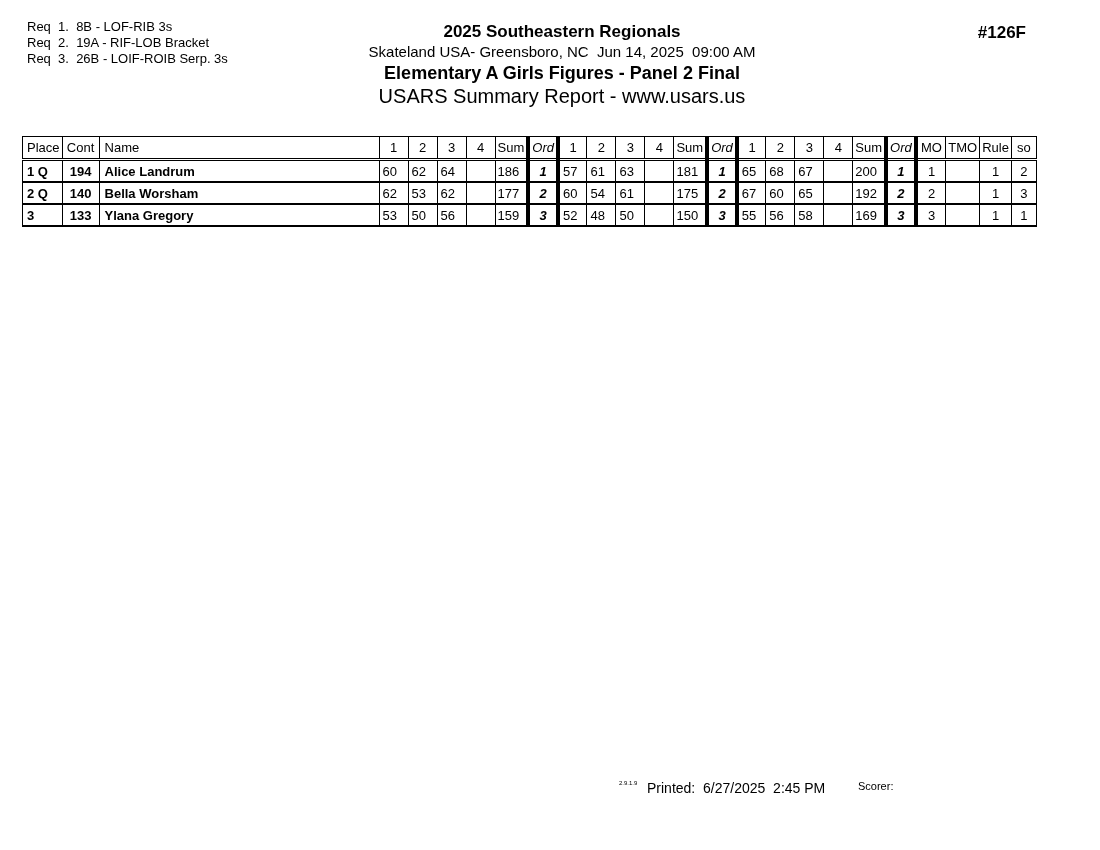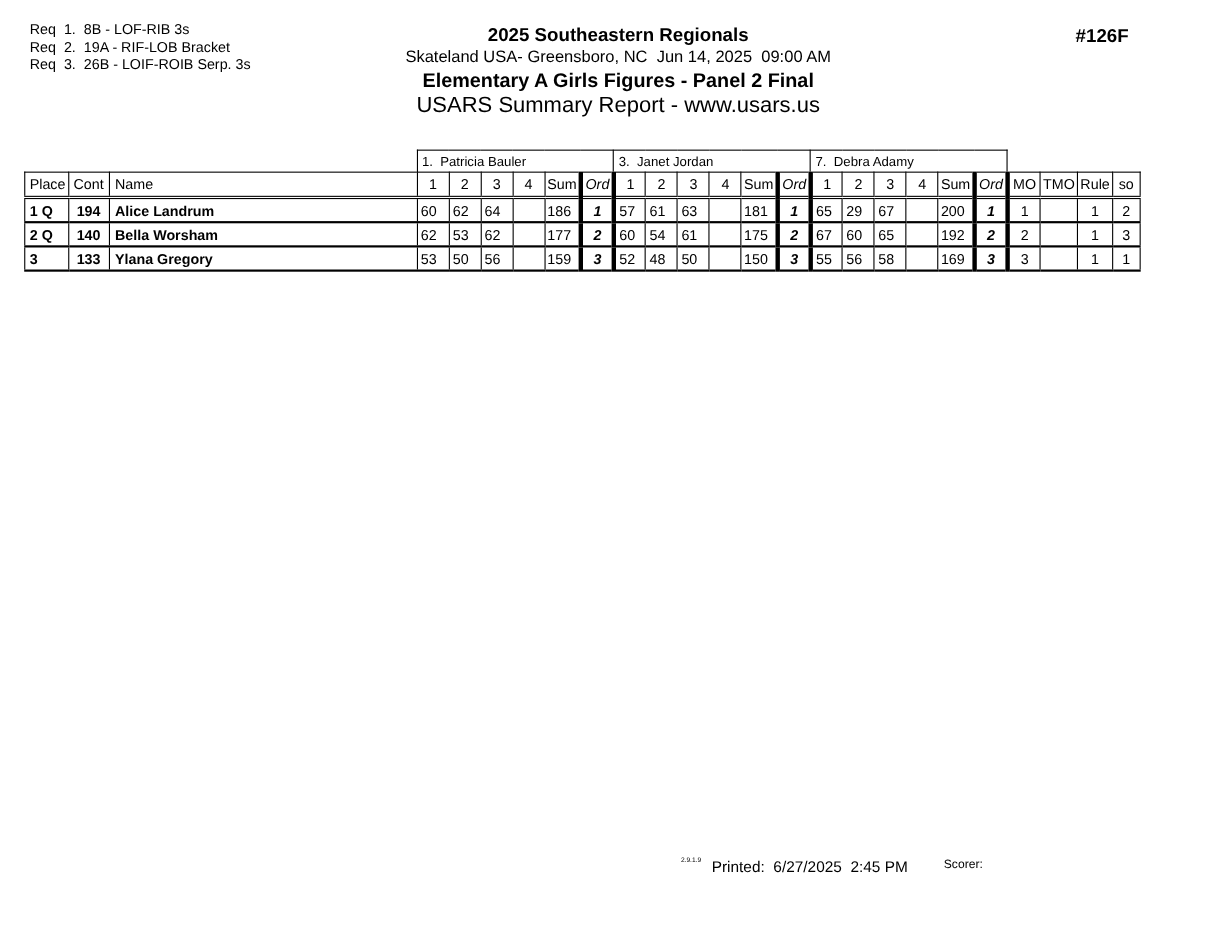--- a/index.html
+++ b/index.html
@@ -84,27 +84,20 @@
         <col style="width:29px">
         <col style="width:29px">
         <col style="width:33px">
         <col style="width:26px">
     <col style="width:30px">
         <col style="width:32px">
         <col style="width:31px">
         <col style="width:25px">
   </colgroup>
   <tbody>
-    <tr class="judges">
-      <td class="blank" colspan="3"></td>
-      <td class="jname" colspan="6">1.  Patricia Bauler</td>
-      <td class="jname" colspan="6">3.  Janet Jordan</td>
-      <td class="jname" colspan="6">7.  Debra Adamy</td>
-      <td class="blank" colspan="4"></td>
-    </tr>
     <tr class="cols">
       <td class="place">Place</td>
       <td class="c">Cont</td>
       <td class="name">Name</td>
       <td class="c">1</td>
       <td class="c">2</td>
       <td class="c">3</td>
       <td class="c">4</td>
       <td class="c">Sum</td>
       <td class="ord">Ord</td>
@@ -136,21 +129,21 @@
       <td class="scr"></td>
       <td class="r">186</td>
       <td class="ord b">1</td>
       <td class="scr">57</td>
       <td class="scr">61</td>
       <td class="scr">63</td>
       <td class="scr"></td>
       <td class="r">181</td>
       <td class="ord b">1</td>
       <td class="scr">65</td>
-      <td class="scr">29</td>
+      <td class="scr">68</td>
       <td class="scr">67</td>
       <td class="scr"></td>
       <td class="r">200</td>
       <td class="ord b">1</td>
       <td class="c">1</td>
       <td class="c"></td>
       <td class="c">1</td>
       <td class="c">2</td>
     </tr>
 

